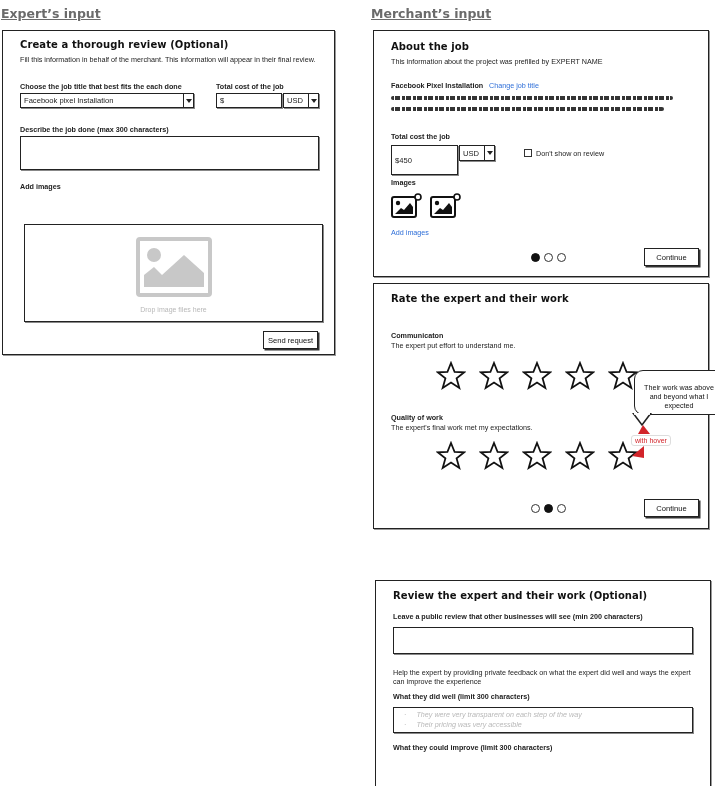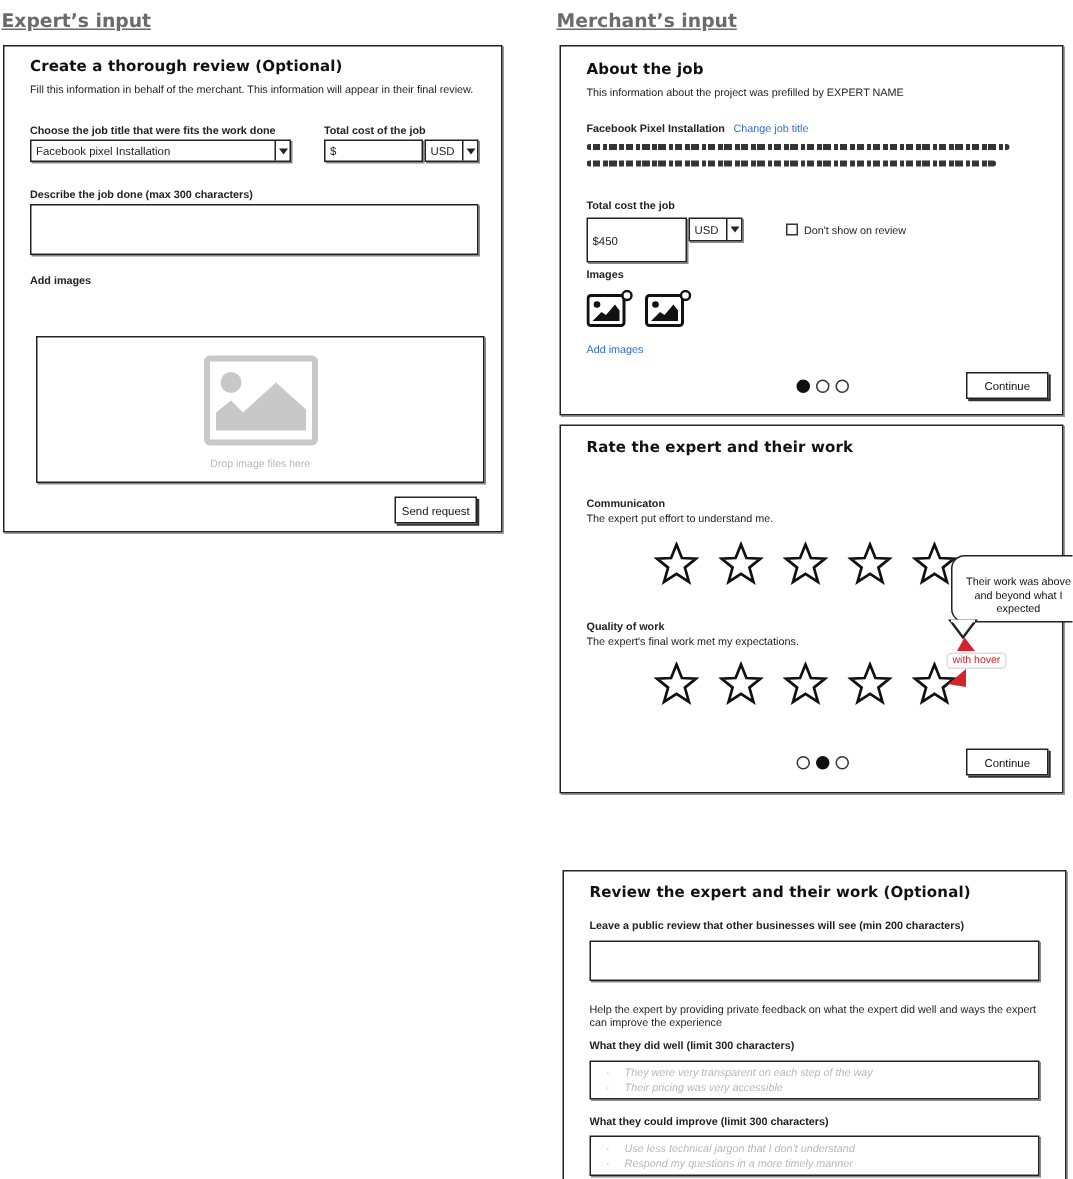--- a/index.html
+++ b/index.html
@@ -74,21 +74,21 @@
 </head>
 <body>
 
 <div class="section-heading" style="left:1px; top:6px;">Expert’s input</div>
 <div class="section-heading" style="left:371px; top:6px;">Merchant’s input</div>
 
 <div class="panel" style="left:2px; top:30px; width:333px; height:325px;">
   <div class="title" style="left:17px; top:8px;">Create a thorough review (Optional)</div>
   <div class="desc" style="left:17px; top:24px;">Fill this information in behalf of the merchant. This information will appear in their final review.</div>
 
-  <div class="label" style="left:17px; top:51px;">Choose the job title that were fits the work done</div>
+  <div class="label" style="left:17px; top:51px;">Choose the job title that best fits the each done</div>
   <div class="field" style="left:17px; top:62px; width:174px; height:15px;">
     <span>Facebook pixel Installation</span>
     <div class="dd-arrow">
         <span></span>
       </div>
   </div>
 
   <div class="label" style="left:213px; top:51px;">Total cost of the job</div>
   <div class="field" style="left:213px; top:62px; width:66px; height:15px;">
     <span>$</span>
@@ -252,26 +252,20 @@
 
   <div class="label" style="left:17px; top:111px;">What they did well (limit 300 characters)</div>
   <div class="field" style="left:17px; top:126px; width:300px; height:26px; align-items:flex-start;">
     <div class="hint-list" style="left:0; top:2px;">
       <div>They were very transparent on each step of the way</div>
       <div>Their pricing was very accessible</div>
     </div>
   </div>
 
   <div class="label" style="left:17px; top:162px;">What they could improve (limit 300 characters)</div>
-  <div class="field" style="left:17px; top:176px; width:300px; height:27px; align-items:flex-start;">
-    <div class="hint-list" style="left:0; top:3px;">
-      <div>Use less technical jargon that I don’t understand</div>
-      <div>Respond my questions in a more timely manner</div>
-    </div>
-  </div>
 
   <div class="dots" style="left:155px; top:221px;">
     <div class="dot"></div>
     <div class="dot"></div>
     <div class="dot active"></div>
   </div>
 
   <div class="btn" style="left:269px; top:217px; width:54px; height:18px;">Submit review</div>
 </div>
 

